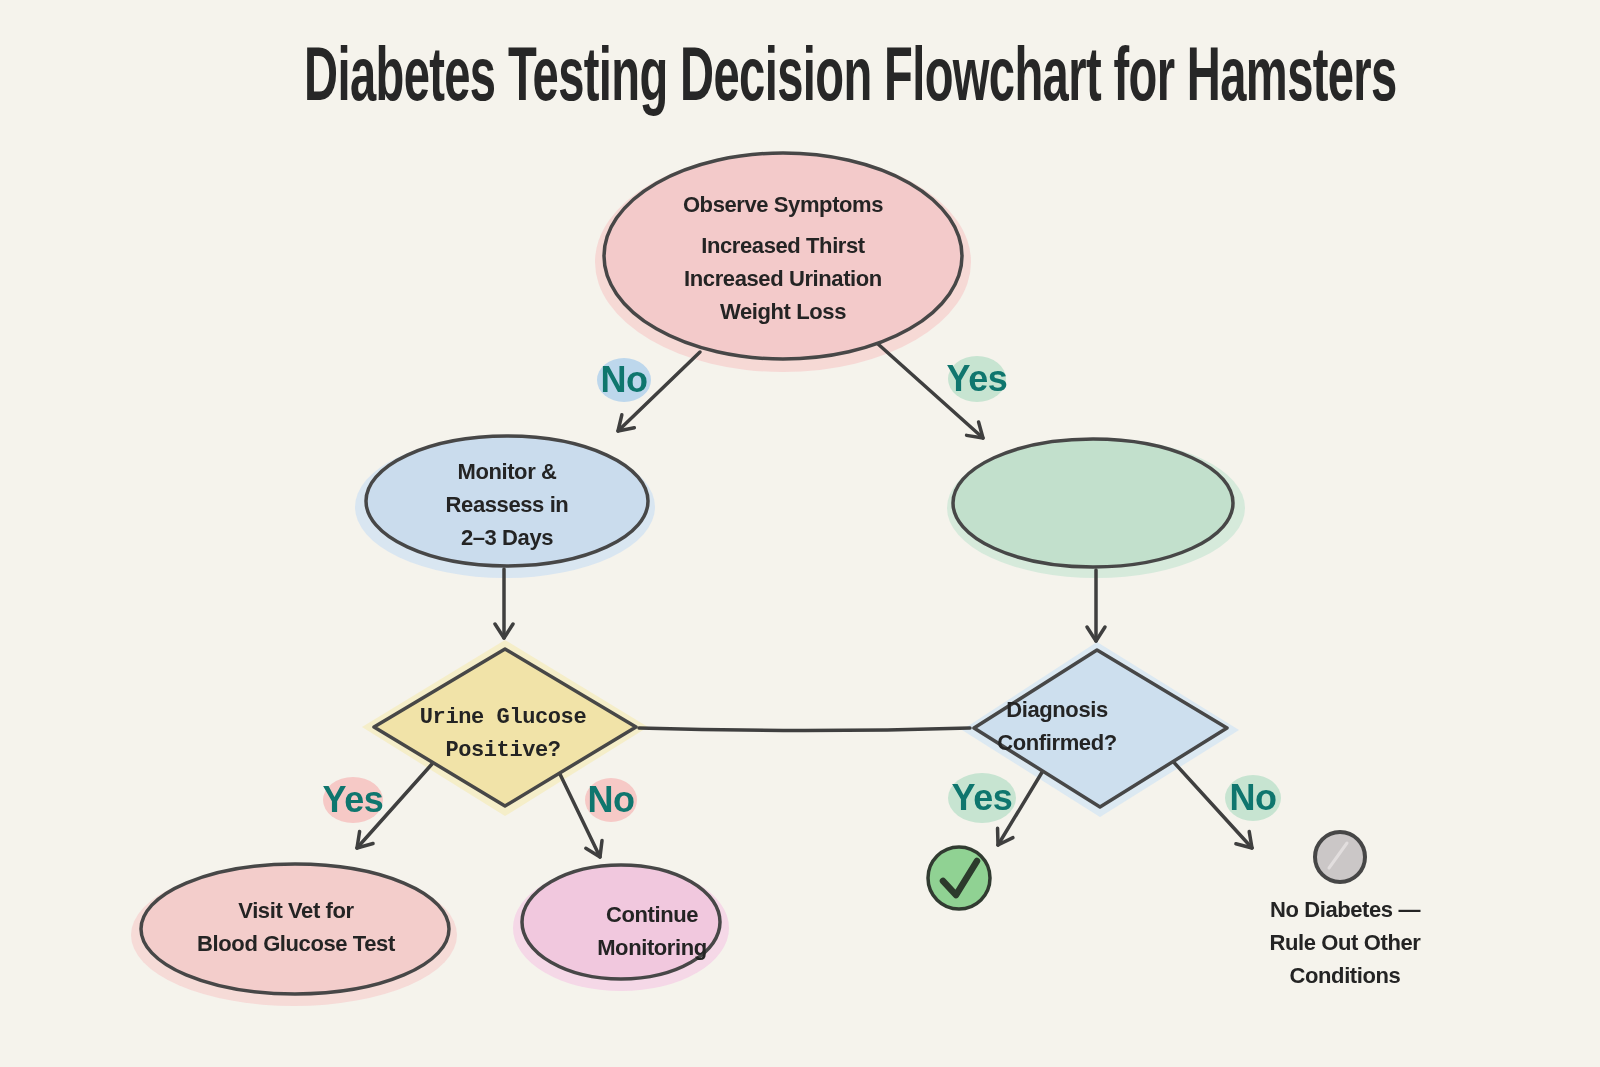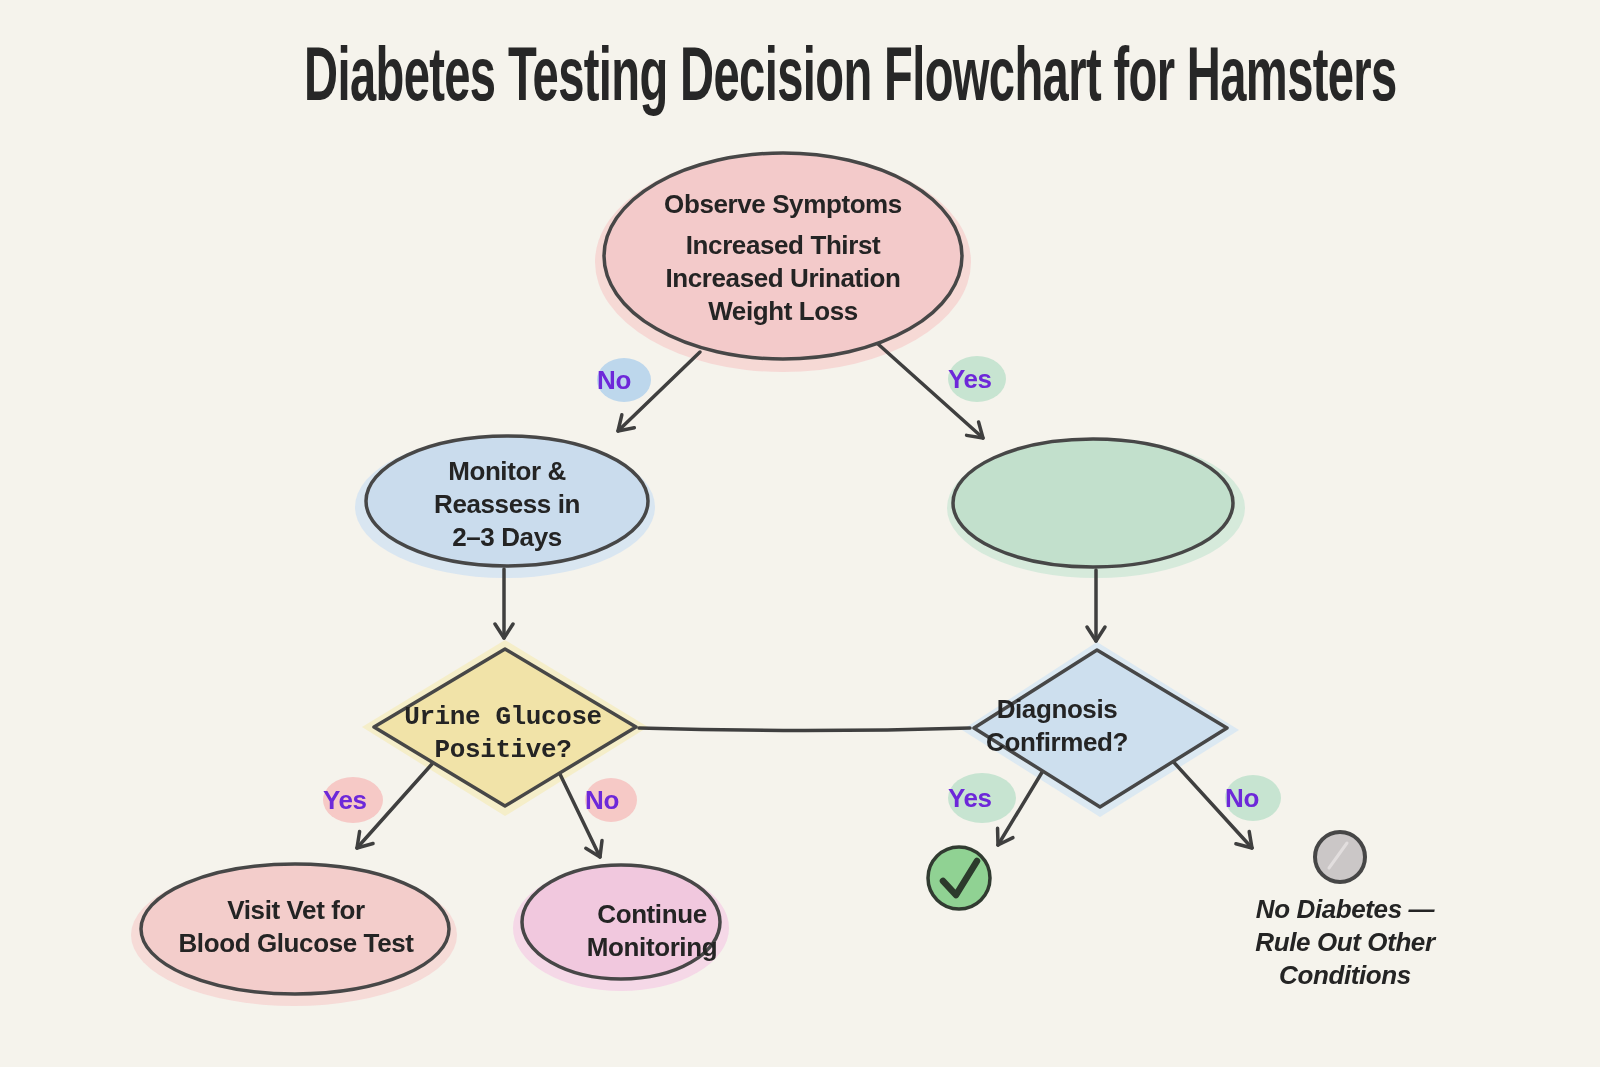--- a/index.html
+++ b/index.html
@@ -14,29 +14,29 @@
     position:absolute;left:0;top:34px;width:1600px;
     text-align:center;white-space:nowrap;
     font-weight:700;font-size:76px;line-height:1.05;
     letter-spacing:-1px;color:#272727;
     transform:scaleX(0.62);transform-origin:center top;
   }
   .layer{position:absolute;left:0;top:0;}
   .ntext{
     position:absolute;transform:translate(-50%,-50%);
     text-align:center;white-space:nowrap;
-    font-weight:700;font-size:26px;line-height:33px;
+    font-weight:700;font-size:22px;line-height:33px;
     letter-spacing:-0.4px;color:#242424;
   }
   .ntext .gap{margin-top:8px;}
   .chip{
     position:absolute;transform:translate(-50%,-50%);
     border-radius:50%;
-    display:flex;align-items:center;
-    font-weight:700;font-size:26px;color:#6d28d9;letter-spacing:-0.4px;
+    display:flex;align-items:center;justify-content:center;
+    font-weight:700;font-size:36px;color:#0f766e;letter-spacing:-0.4px;
   }
   .chip-blue{background:#bdd7ec;}
   .chip-green{background:#c7e4d1;}
   .chip-pink{background:#f6c9c6;}
 </style>
 </head>
 <body>
 
 <div class="canvas">
 
@@ -113,21 +113,21 @@
     <div>Visit Vet for</div>
     <div>Blood Glucose Test</div>
   </div>
 
   <div class="ntext" style="left:652px;top:931px;">
     <div>Continue</div>
     <div>Monitoring</div>
   </div>
 
 
-  <div class="ntext" style="left:1345px;top:942px;font-style:italic;">
+  <div class="ntext" style="left:1345px;top:942px;">
     <div>No Diabetes —</div>
     <div>Rule Out Other</div>
     <div>Conditions</div>
   </div>
 
   <div class="chip chip-blue" style="left:624px;top:380px;width:54px;height:44px;">
     <span>No</span>
   </div>
   <div class="chip chip-green" style="left:977px;top:379px;width:58px;height:46px;">
     <span>Yes</span>

